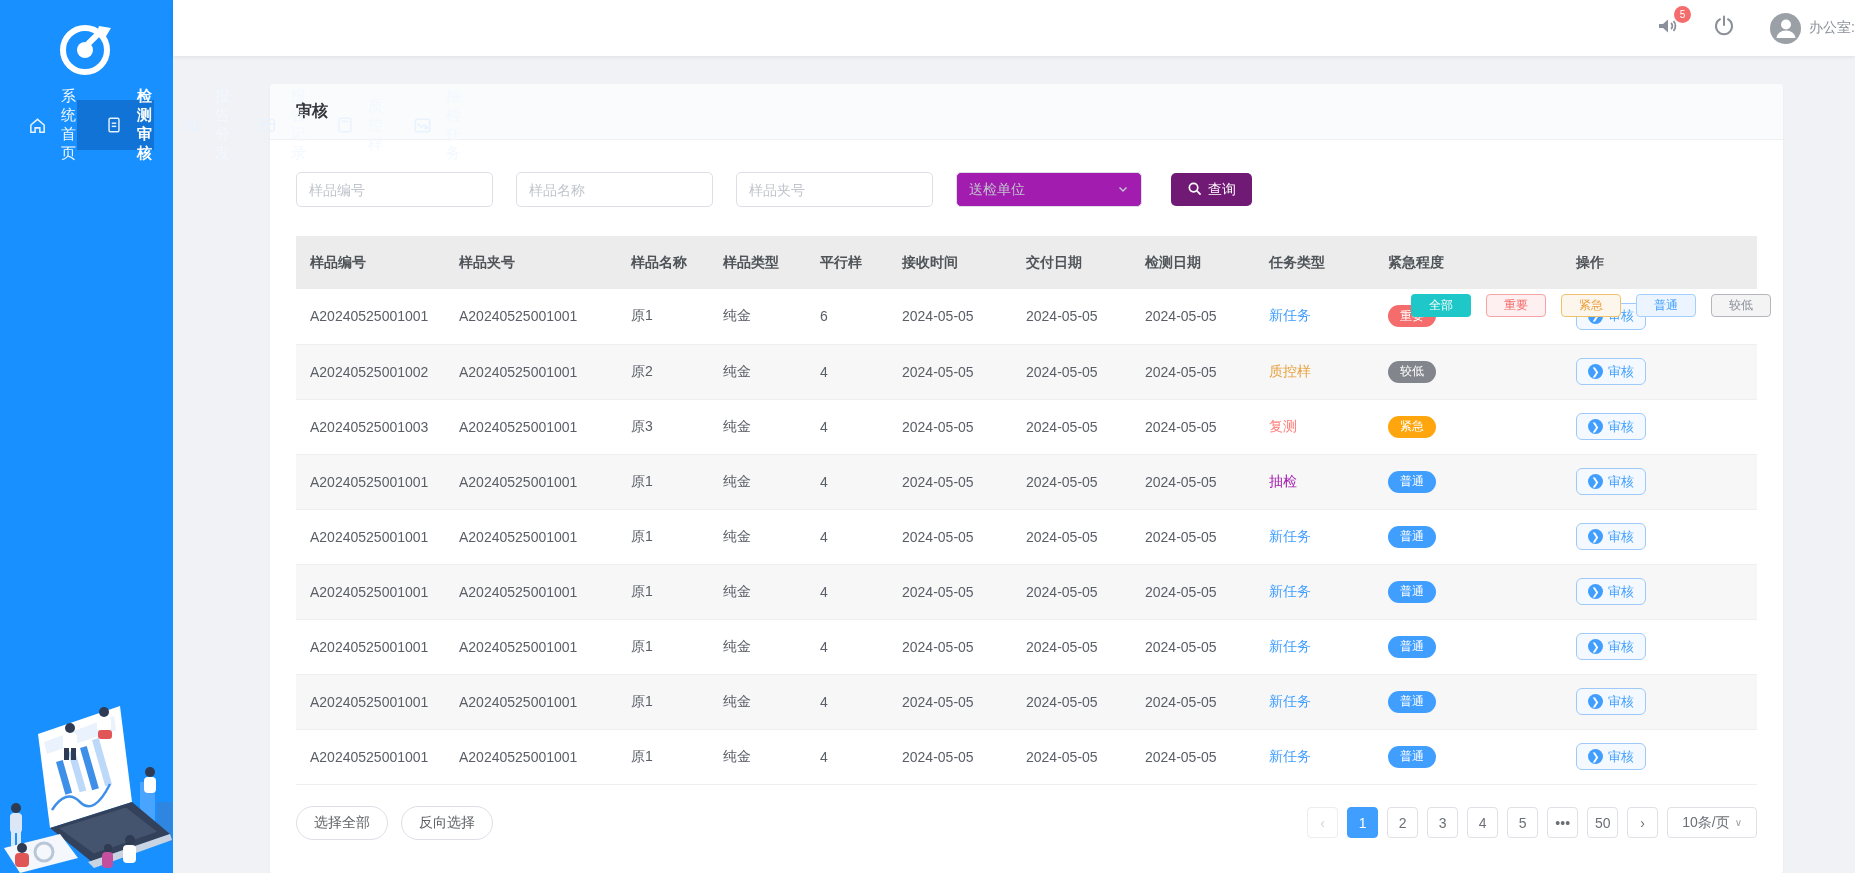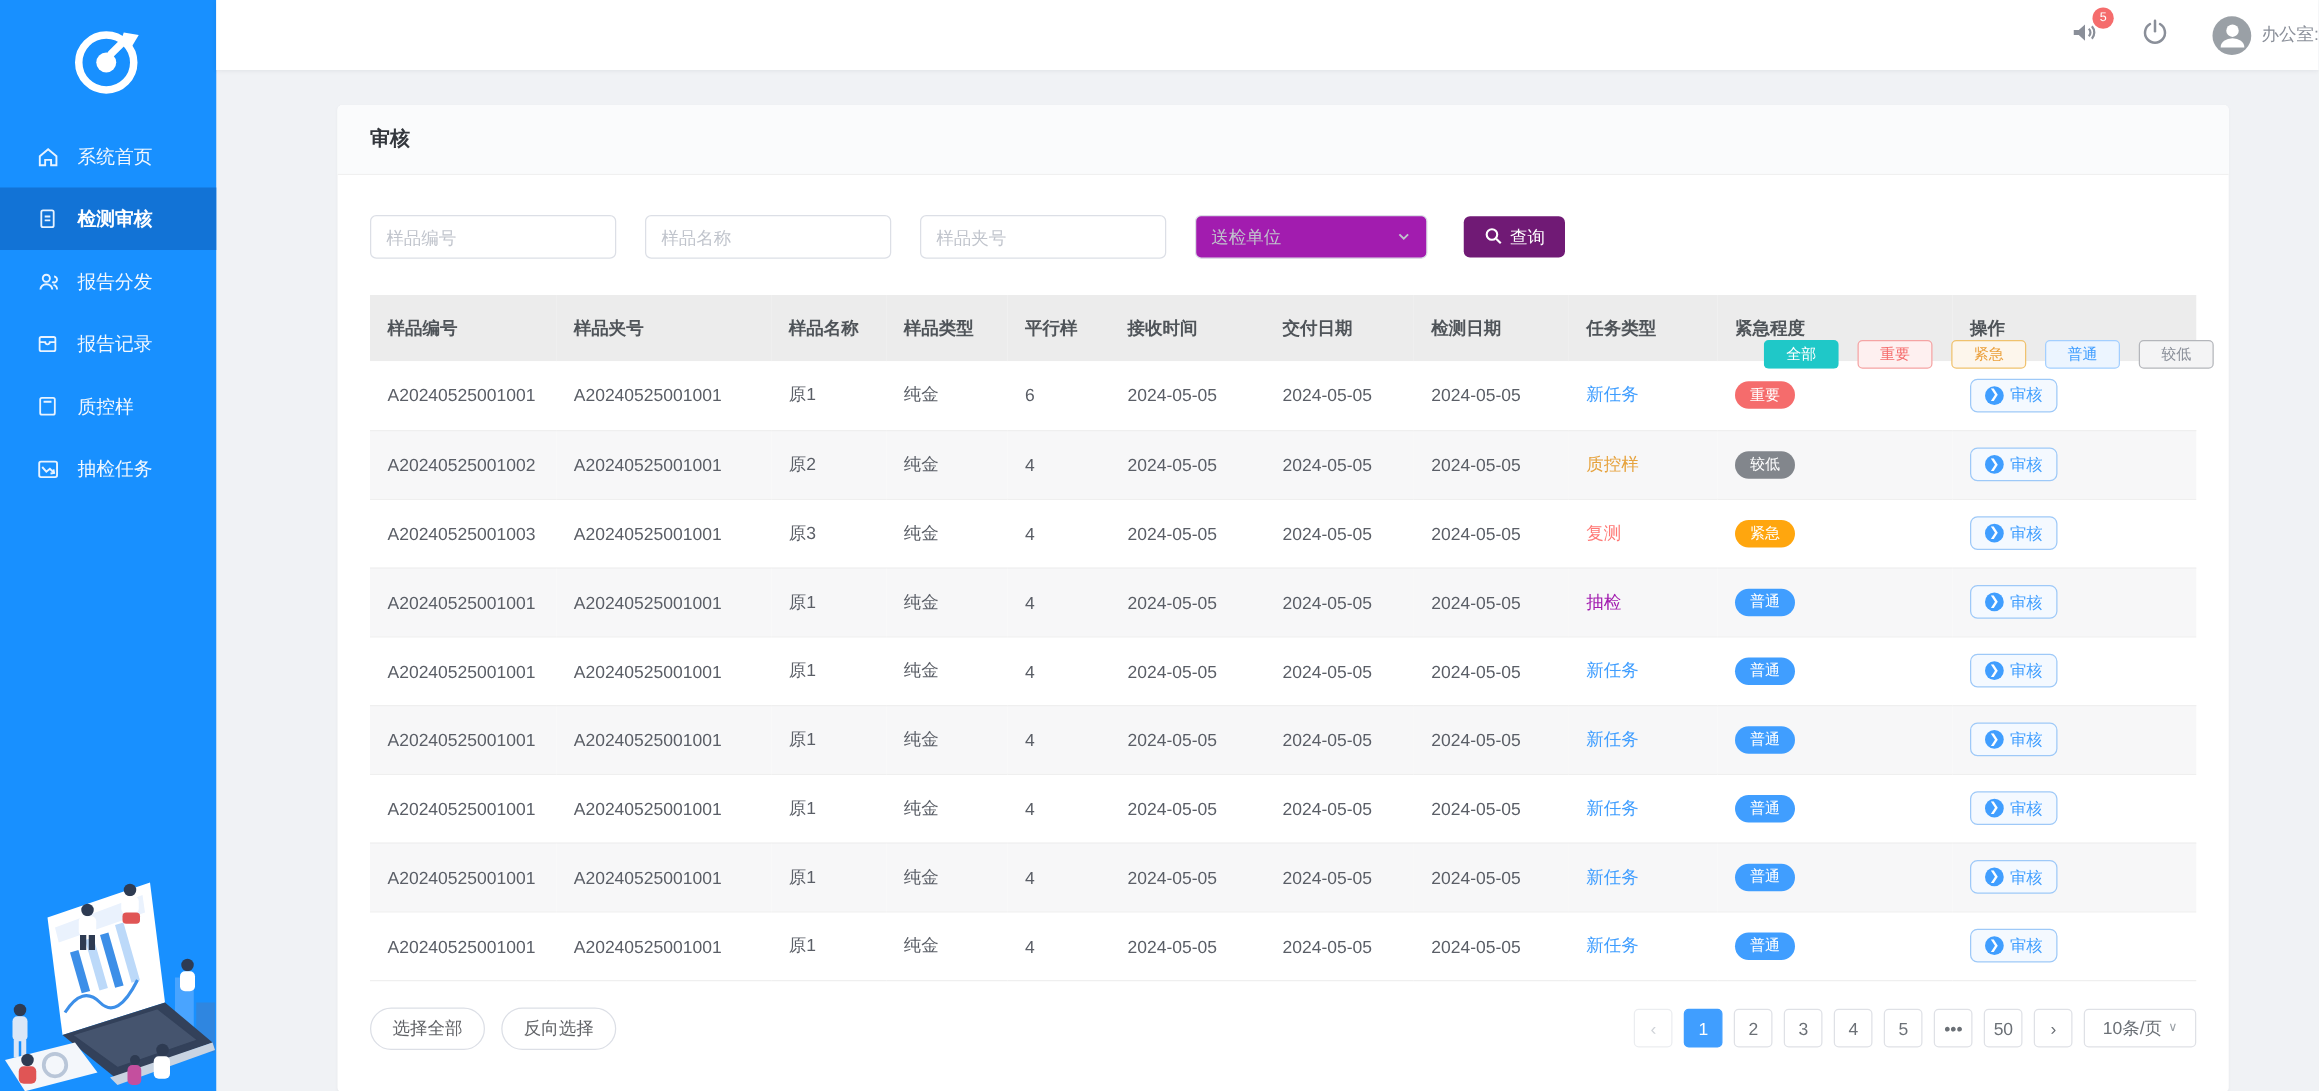--- a/index.html
+++ b/index.html
@@ -3,21 +3,21 @@
 <meta charset="utf-8">
 <style>
   * { margin:0; padding:0; box-sizing:border-box; }
   html,body { width:1855px; height:873px; overflow:hidden;
     font-family:"Liberation Sans","DejaVu Sans",sans-serif; background:#f0f2f5; }
   .app { display:flex; width:1855px; height:873px; }
 
   
   .sidebar { width:173px; background:#1890ff; color:#fff; position:relative; flex-shrink:0; display:flex; flex-direction:column; }
   .logo-wrap { height:100px; display:flex; align-items:center; justify-content:center; }
-  .menu { display:flex; flex-direction:column; }
+  .menu { display:flex; flex-direction:row; }
   .menu-item { height:50px; display:flex; align-items:center; padding-left:28px; cursor:pointer; font-size:15px; color:#f2f8ff; }
   .menu-item .mi-icon { width:20px; height:20px; margin-right:14px; display:flex; align-items:center; justify-content:center; color:#e8f3ff; }
   .menu-item.active { background:#1273d6; font-weight:bold; color:#fff; }
   .illustration { position:absolute; left:0; bottom:0; width:173px; height:183px; pointer-events:none; }
 
   
   .right-col { flex:1; display:flex; flex-direction:column; min-width:0; }
   .topbar { height:56px; background:#fff; box-shadow:0 1px 4px rgba(0,21,41,.08); display:flex; align-items:center; justify-content:flex-end; padding-right:0; position:relative; z-index:2; }
   .topbar-icon { color:#8a8f99; margin-right:34px; position:relative; cursor:pointer; display:flex; align-items:center; }
   .badge { position:absolute; top:-9px; right:-13px; background:#f56c6c; color:#fff; font-size:10px; min-width:17px; height:17px; border-radius:9px; display:flex; align-items:center; justify-content:center; padding:0 4px; }
@@ -34,21 +34,21 @@
 
   
   .search-row { display:flex; align-items:center; margin-top:32px; }
   .s-input { width:197px; height:35px; border:1px solid #dcdfe6; border-radius:5px; padding:0 12px; font-size:14px; color:#606266; margin-right:23px; outline:none; background:#fff; }
   .s-input::placeholder { color:#c0c4cc; }
   .s-select { width:186px; height:35px; border:1px solid #dcdfe6; border-radius:5px; padding:0 12px; font-size:14px; color:#c0c4cc; margin-right:29px; background:#a21caf; display:flex; align-items:center; justify-content:space-between; cursor:pointer; }
   .s-select .chev { color:#c0c4cc; }
   .btn-query { height:33px; padding:0 16px; background:#701a75; border:none; border-radius:5px; color:#fff; font-size:14px; display:flex; align-items:center; gap:6px; cursor:pointer; }
 
   
-  .chips { position:absolute; top:100px; right:12px; display:flex; gap:15px; }
+  .chips { position:absolute; top:122px; right:12px; display:flex; gap:15px; }
   .chip { height:23px; padding:0 17px; border-radius:4px; font-size:12px; display:flex; align-items:center; justify-content:center; cursor:pointer; border:1px solid transparent; }
   .chip-all { background:#1fc8c8; color:#fff; }
   .chip-important { background:#fef0f0; color:#f56c6c; border-color:#f5a4a4; }
   .chip-urgent { background:#fdf6ec; color:#eba03c; border-color:#f0c26e; }
   .chip-normal { background:#ecf5ff; color:#409eff; border-color:#a3cfff; }
   .chip-low { background:#f4f4f5; color:#8a8f99; border-color:#b4b6bb; }
 
   
   .tbl { width:100%; border-collapse:collapse; margin-top:29px; table-layout:fixed; }
   .tbl thead td { background:#ececec; height:53px; font-weight:bold; font-size:14px; color:#4f5459; padding:0 14px; }

